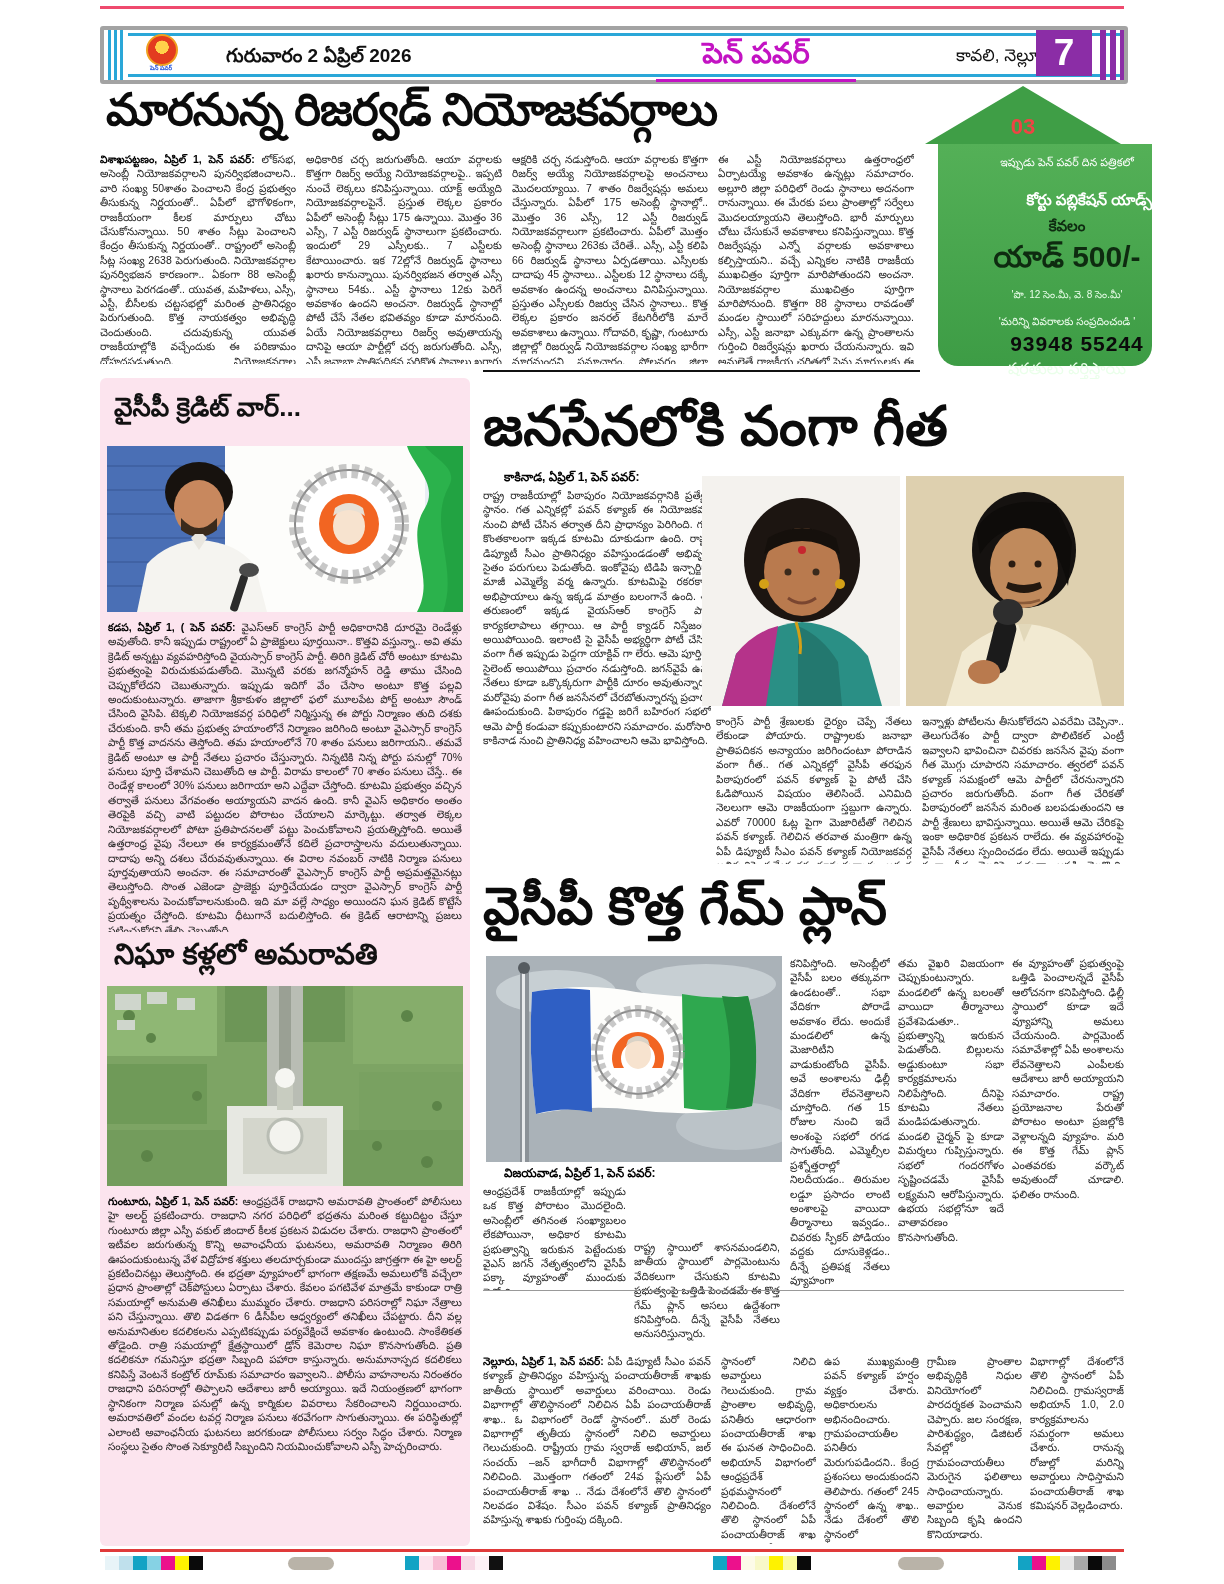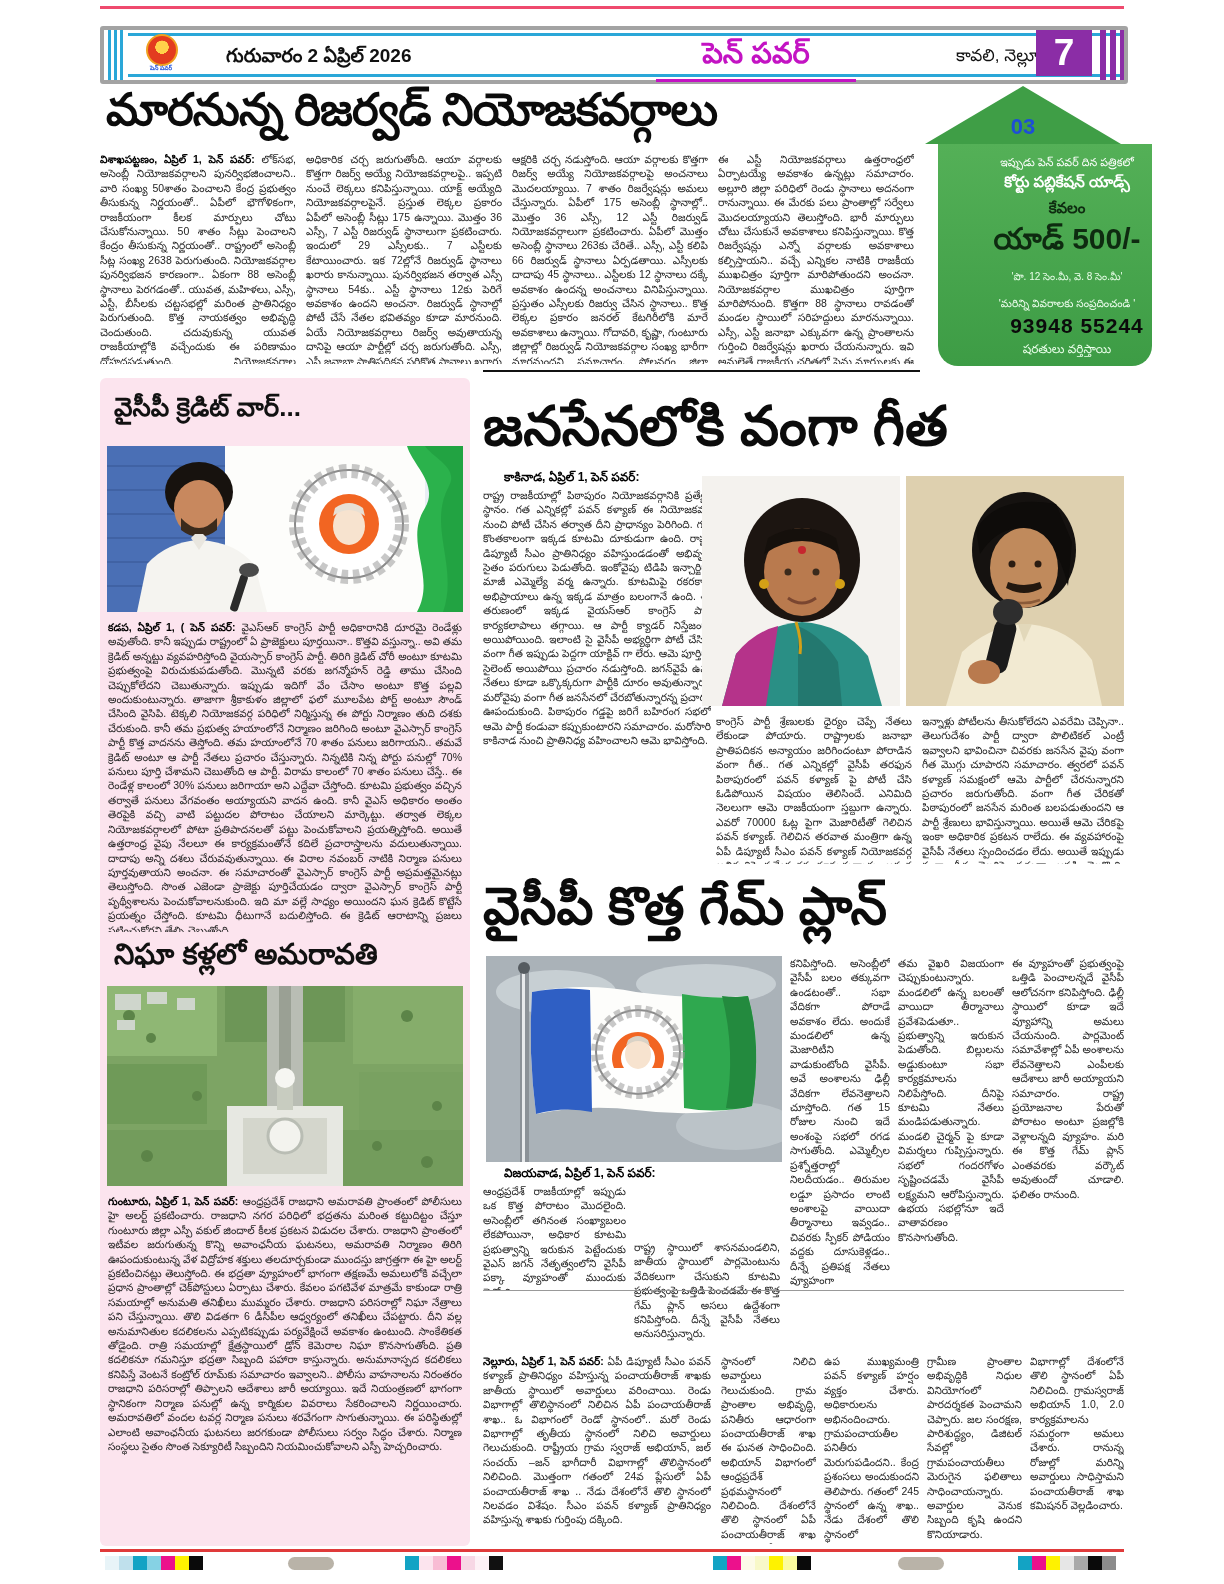--- a/index.html
+++ b/index.html
@@ -32,31 +32,31 @@
   
   .body-txt{font-size:10.5px;line-height:14.4px;text-align:justify;color:#222;overflow:hidden;}
   .body-txt b{font-weight:bold;color:#000;}
   .byline{font-size:12px;font-weight:bold;color:#000;margin-left:21px;}
   .rule{background:#111;}
   .pinkpanel{left:100px;top:378px;width:370px;height:1168px;background:#fce4ee;border-radius:6px;}
   
   .ad{left:925px;top:86px;width:196px;height:286px;}
   .ad-tri{position:absolute;left:0;top:0;width:196px;height:58px;background:#3f9e46;
           clip-path:polygon(50% 0,100% 100%,0 100%);}
-  .ad-num{position:absolute;left:0;top:28px;width:196px;text-align:center;color:#1d4ed8;font-size:22px;font-weight:800;}
+  .ad-num{position:absolute;left:0;top:28px;width:196px;text-align:center;color:#ef4444;font-size:22px;font-weight:800;}
   .ad-body{position:absolute;left:13px;top:58px;width:170px;height:222px;border-radius:0 0 20px 20px;
            background:linear-gradient(180deg,#54b057 0%,#3d9c45 100%);text-align:center;color:#fff;padding-left:44px;}
   .ad-l1{margin-top:12px;font-size:11px;}
-  .ad-l2{margin-top:2px;font-size:15px;font-weight:800;}
+  .ad-l2{margin-top:20px;font-size:15px;font-weight:800;text-align:right;}
   .ad-l3{margin-top:5px;font-size:15px;font-weight:800;color:#0e2b10;}
   .ad-l4{margin-top:2px;font-size:30px;font-weight:700;color:#0e2b10;}
   .ad-l5{margin-top:8px;font-size:10px;color:#eaffea;}
   .ad-l6{margin-top:12px;font-size:10.5px;color:#f2fff2;}
   .ad-ph{margin-top:2px;font-size:21px;font-weight:800;color:#0b0b0b;letter-spacing:1px;margin-left:20px;}
-  .ad-l7{margin-top:4px;font-size:12px;color:#eaffea;}
+  .ad-l7{margin-top:4px;font-size:16px;color:#eaffea;}
   
   .redline{left:100px;top:1549px;width:1024px;height:3px;background:#e03a3a;}
   .swgroup{top:1556px;height:15px;display:flex;}
   .sw{width:14px;height:14px;display:inline-block;}
   .capsule{top:1557px;width:46px;height:13px;border-radius:7px;background:#b9b3a8;}
 </style>
 </head>
 <body>
 
 <div id="page">

